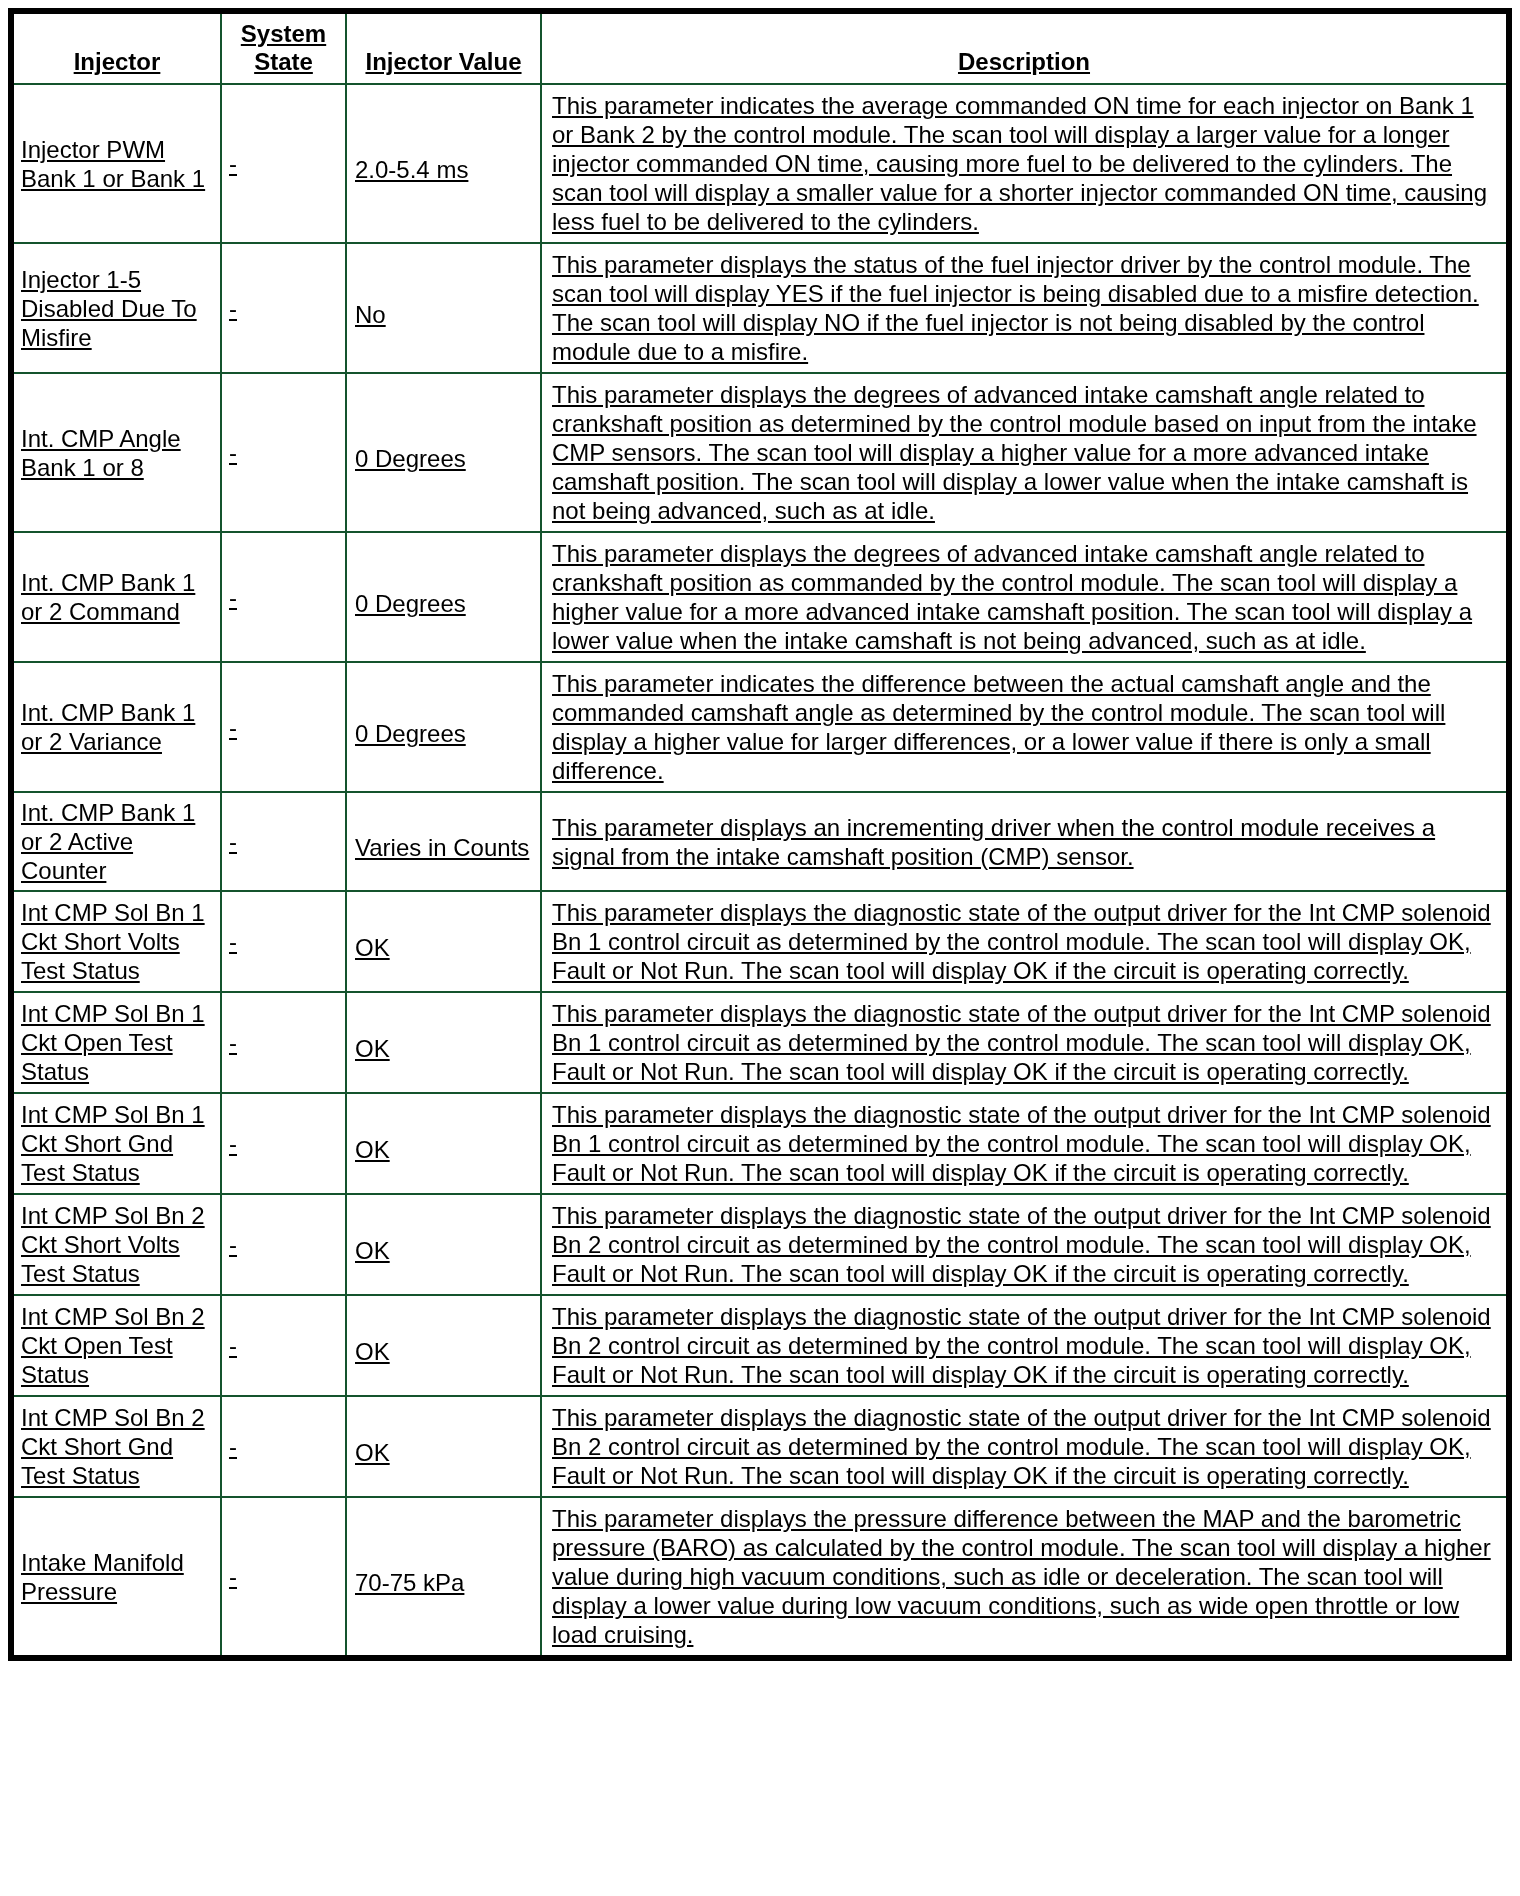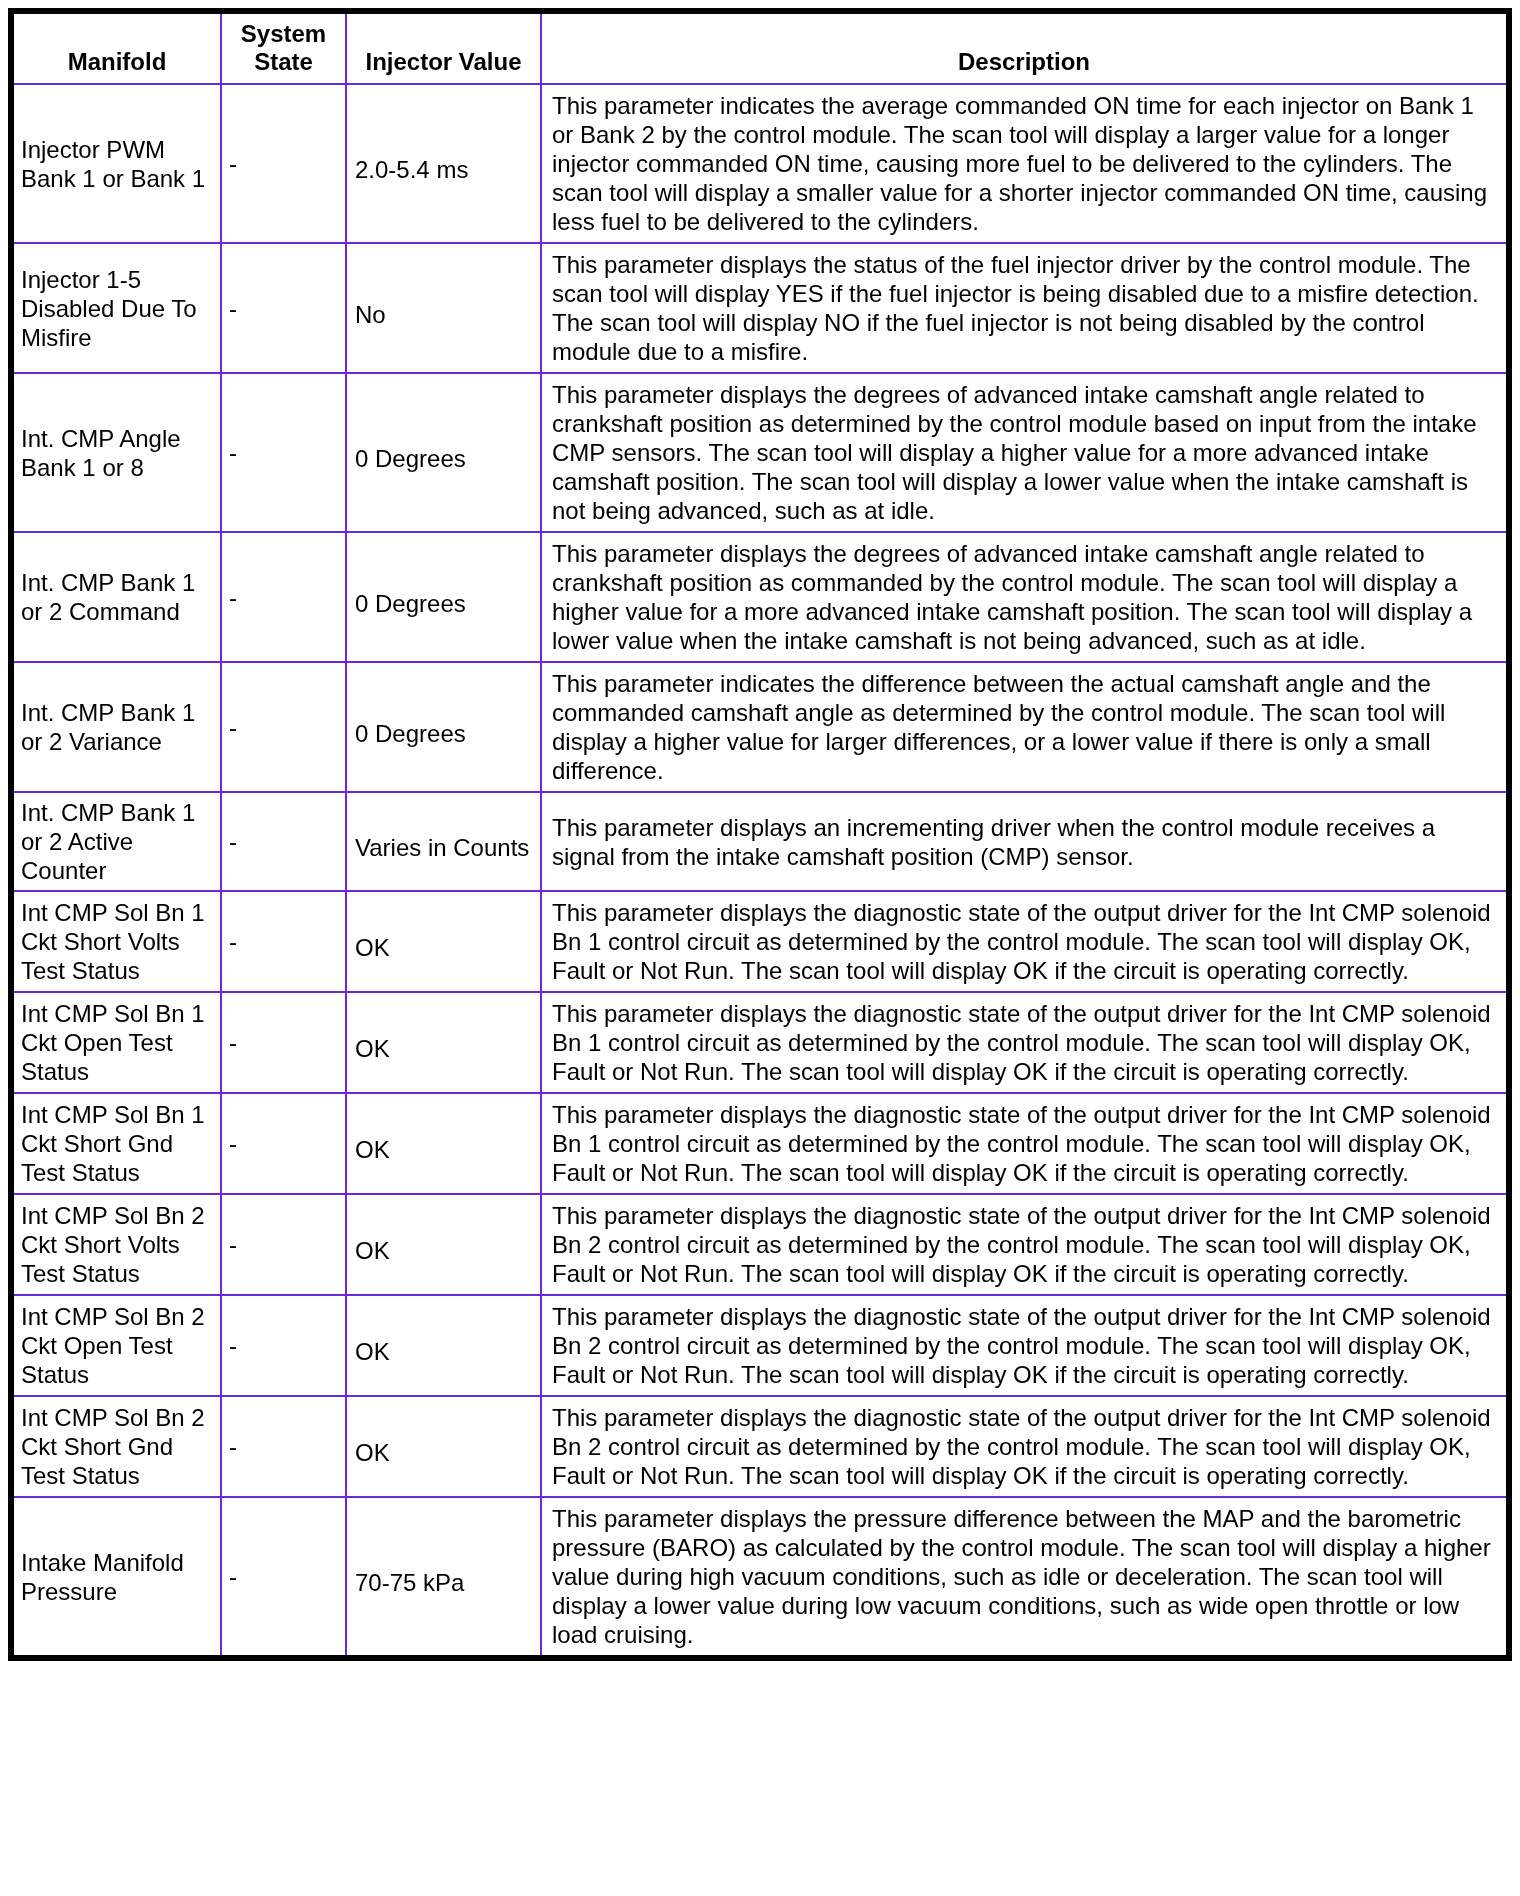--- a/index.html
+++ b/index.html
@@ -18,22 +18,23 @@
     overflow: hidden;
   }
   table.data-table {
     width: 100%;
     border-collapse: collapse;
     table-layout: fixed;
     border: 6px solid #000000;
   }
   .data-table th,
   .data-table td {
-    border: 2px solid #6d28d9;
+    border: 2px solid #14532d;
     box-sizing: border-box;
+    text-decoration: underline;
   }
   .data-table th {
     font-size: 24px;
     font-weight: bold;
     text-align: center;
     vertical-align: bottom;
     line-height: 1.15;
     padding: 6px 4px 8px 4px;
     white-space: pre-line;
   }
@@ -68,21 +69,21 @@
 <div class="page">
   <table class="data-table">
     <colgroup>
       <col class="c-param">
       <col class="c-state">
       <col class="c-value">
       <col class="c-desc">
     </colgroup>
     <thead>
       <tr>
-        <th>Manifold</th>
+        <th>Injector</th>
         <th>System
 State</th>
         <th>Injector Value</th>
         <th>Description</th>
       </tr>
     </thead>
     <tbody>
       <tr>
         <td class="param">Injector PWM
 Bank 1 or Bank 1</td>

